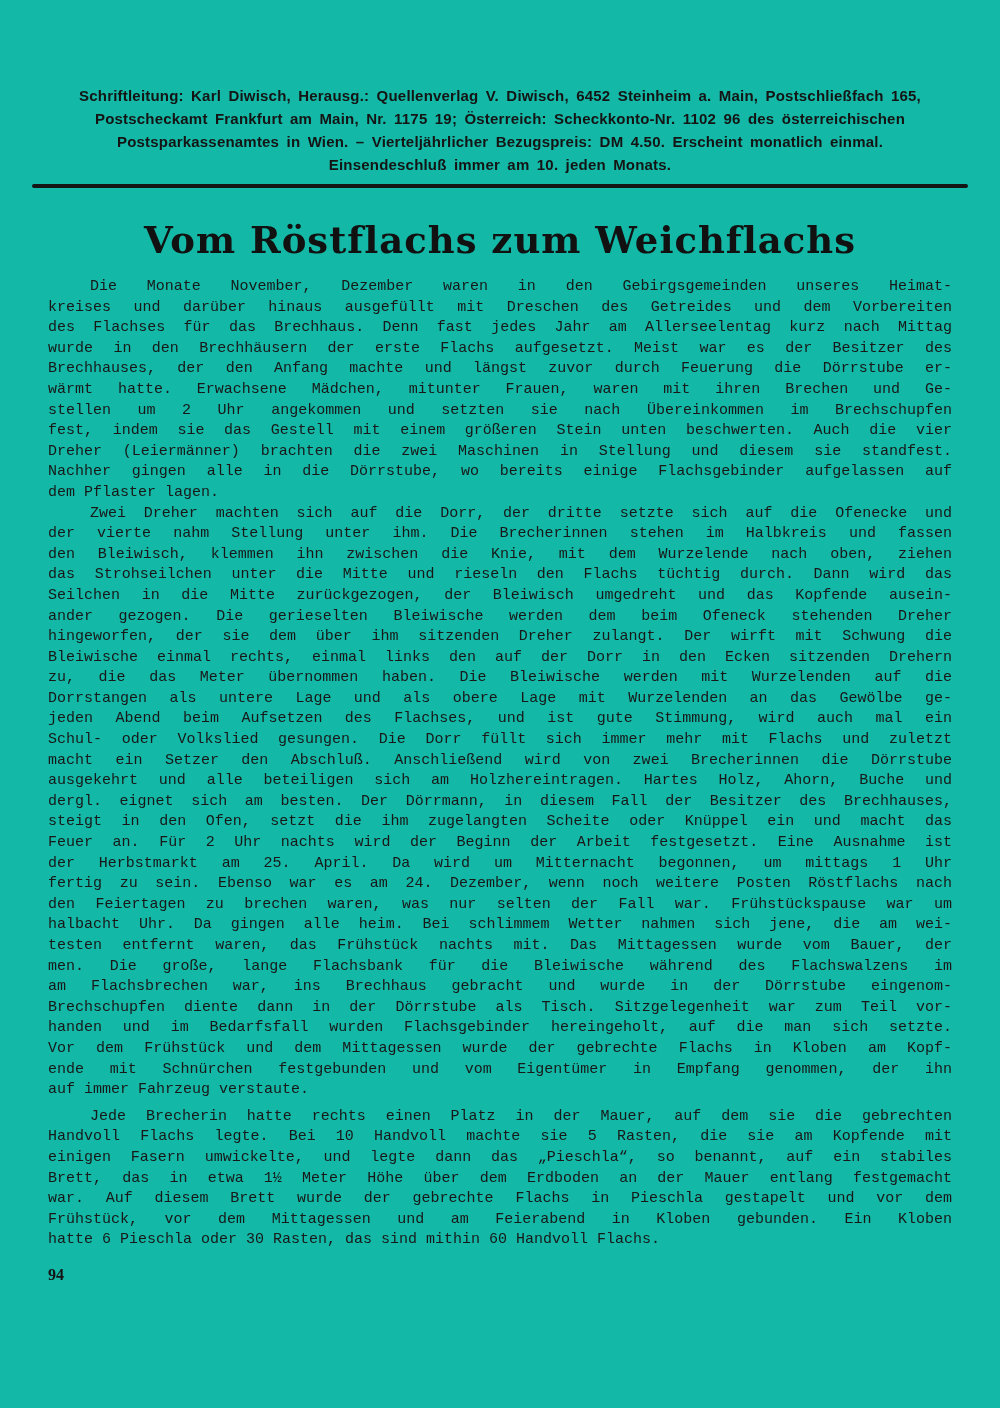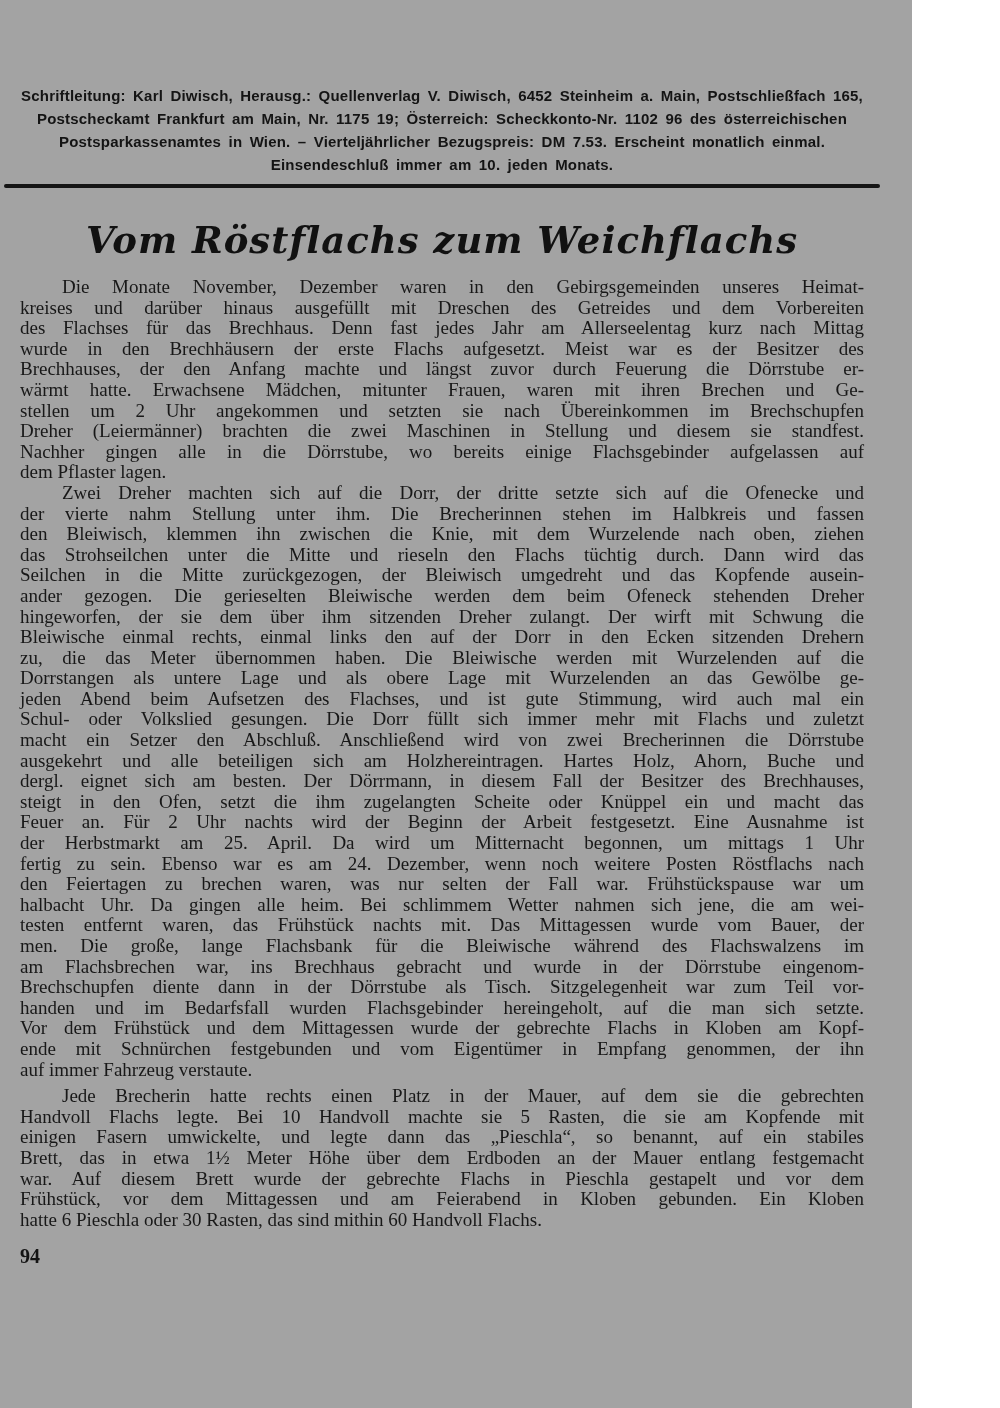--- a/index.html
+++ b/index.html
@@ -4,24 +4,24 @@
 <style>
   html, body { margin:0; padding:0; }
   body {
     width:1000px; height:1408px;
     background:#ffffff;
     color:#161616;
     overflow:hidden;
   }
   .page {
     position:relative;
-    width:912px; height:1408px;
+    width:1000px; height:1408px;
     box-sizing:border-box;
-    padding:84px 48px 0 20px;
-    background:#a3a3a3;
+    padding:84px 48px 0 48px;
+    background:#14b8a6;
   }
   
   .masthead {
     font-family:"Liberation Sans", sans-serif;
     font-weight:700;
     font-size:15px;
     line-height:23px;
     letter-spacing:0.2px;
     word-spacing:3px;
     color:#141414;
@@ -31,75 +31,75 @@
     height:4px;
     background:#151515;
     margin:8px -16px 0 -16px;
     border-radius:2px;
   }
   
   .title {
     margin-top:30px;
     text-align:center;
     font-family:"DejaVu Serif", serif;
-    font-style:italic;
     font-weight:700;
     font-size:37px;
     letter-spacing:1px;
     color:#111;
   }
   
   .body {
     margin-top:15px;
-    font-family:Liberation Serif, serif;
-    font-size:19px;
+    font-family:Liberation Mono, monospace;
+    font-size:15px;
     line-height:20.6px;
     color:#181818;
   }
   .body .line {
     text-align:justify;
     text-align-last:justify;
   }
   .body .para .line:first-child { text-indent:42px; }
   .body .para .line:last-child  { text-align-last:left; }
   .body .para:nth-child(3) { margin-top:6px; }
   
   .page-number {
     margin-top:15px;
     font-family:"Liberation Serif", serif;
     font-weight:700;
-    font-size:20px;
+    font-size:16px;
     color:#141414;
   }
 </style>
 </head>
 <body>
 
 <div class="page">
 
   <div class="masthead">
       <div class="mline">Schriftleitung: Karl Diwisch, Herausg.: Quellenverlag V. Diwisch, 6452 Steinheim a. Main, Postschließfach 165,</div>
       <div class="mline">Postscheckamt Frankfurt am Main, Nr. 1175 19; Österreich: Scheckkonto-Nr. 1102 96 des österreichischen</div>
-      <div class="mline">Postsparkassenamtes in Wien. – Vierteljährlicher Bezugspreis: DM 7.53. Erscheint monatlich einmal.</div>
+      <div class="mline">Postsparkassenamtes in Wien. – Vierteljährlicher Bezugspreis: DM 4.50. Erscheint monatlich einmal.</div>
       <div class="mline">Einsendeschluß immer am 10. jeden Monats.</div>
     </div>
 
   <div class="rule"></div>
 
   <div class="title">Vom Röstflachs zum Weichflachs</div>
 
   <div class="body">
     <div class="para">
         <div class="line">Die Monate November, Dezember waren in den Gebirgsgemeinden unseres Heimat-</div>
         <div class="line">kreises und darüber hinaus ausgefüllt mit Dreschen des Getreides und dem Vorbereiten</div>
         <div class="line">des Flachses für das Brechhaus. Denn fast jedes Jahr am Allerseelentag kurz nach Mittag</div>
         <div class="line">wurde in den Brechhäusern der erste Flachs aufgesetzt. Meist war es der Besitzer des</div>
         <div class="line">Brechhauses, der den Anfang machte und längst zuvor durch Feuerung die Dörrstube er-</div>
         <div class="line">wärmt hatte. Erwachsene Mädchen, mitunter Frauen, waren mit ihren Brechen und Ge-</div>
         <div class="line">stellen um 2 Uhr angekommen und setzten sie nach Übereinkommen im Brechschupfen</div>
+        <div class="line">fest, indem sie das Gestell mit einem größeren Stein unten beschwerten. Auch die vier</div>
         <div class="line">Dreher (Leiermänner) brachten die zwei Maschinen in Stellung und diesem sie standfest.</div>
         <div class="line">Nachher gingen alle in die Dörrstube, wo bereits einige Flachsgebinder aufgelassen auf</div>
         <div class="line">dem Pflaster lagen.</div>
       </div>
     <div class="para">
         <div class="line">Zwei Dreher machten sich auf die Dorr, der dritte setzte sich auf die Ofenecke und</div>
         <div class="line">der vierte nahm Stellung unter ihm. Die Brecherinnen stehen im Halbkreis und fassen</div>
         <div class="line">den Bleiwisch, klemmen ihn zwischen die Knie, mit dem Wurzelende nach oben, ziehen</div>
         <div class="line">das Strohseilchen unter die Mitte und rieseln den Flachs tüchtig durch. Dann wird das</div>
         <div class="line">Seilchen in die Mitte zurückgezogen, der Bleiwisch umgedreht und das Kopfende ausein-</div>

